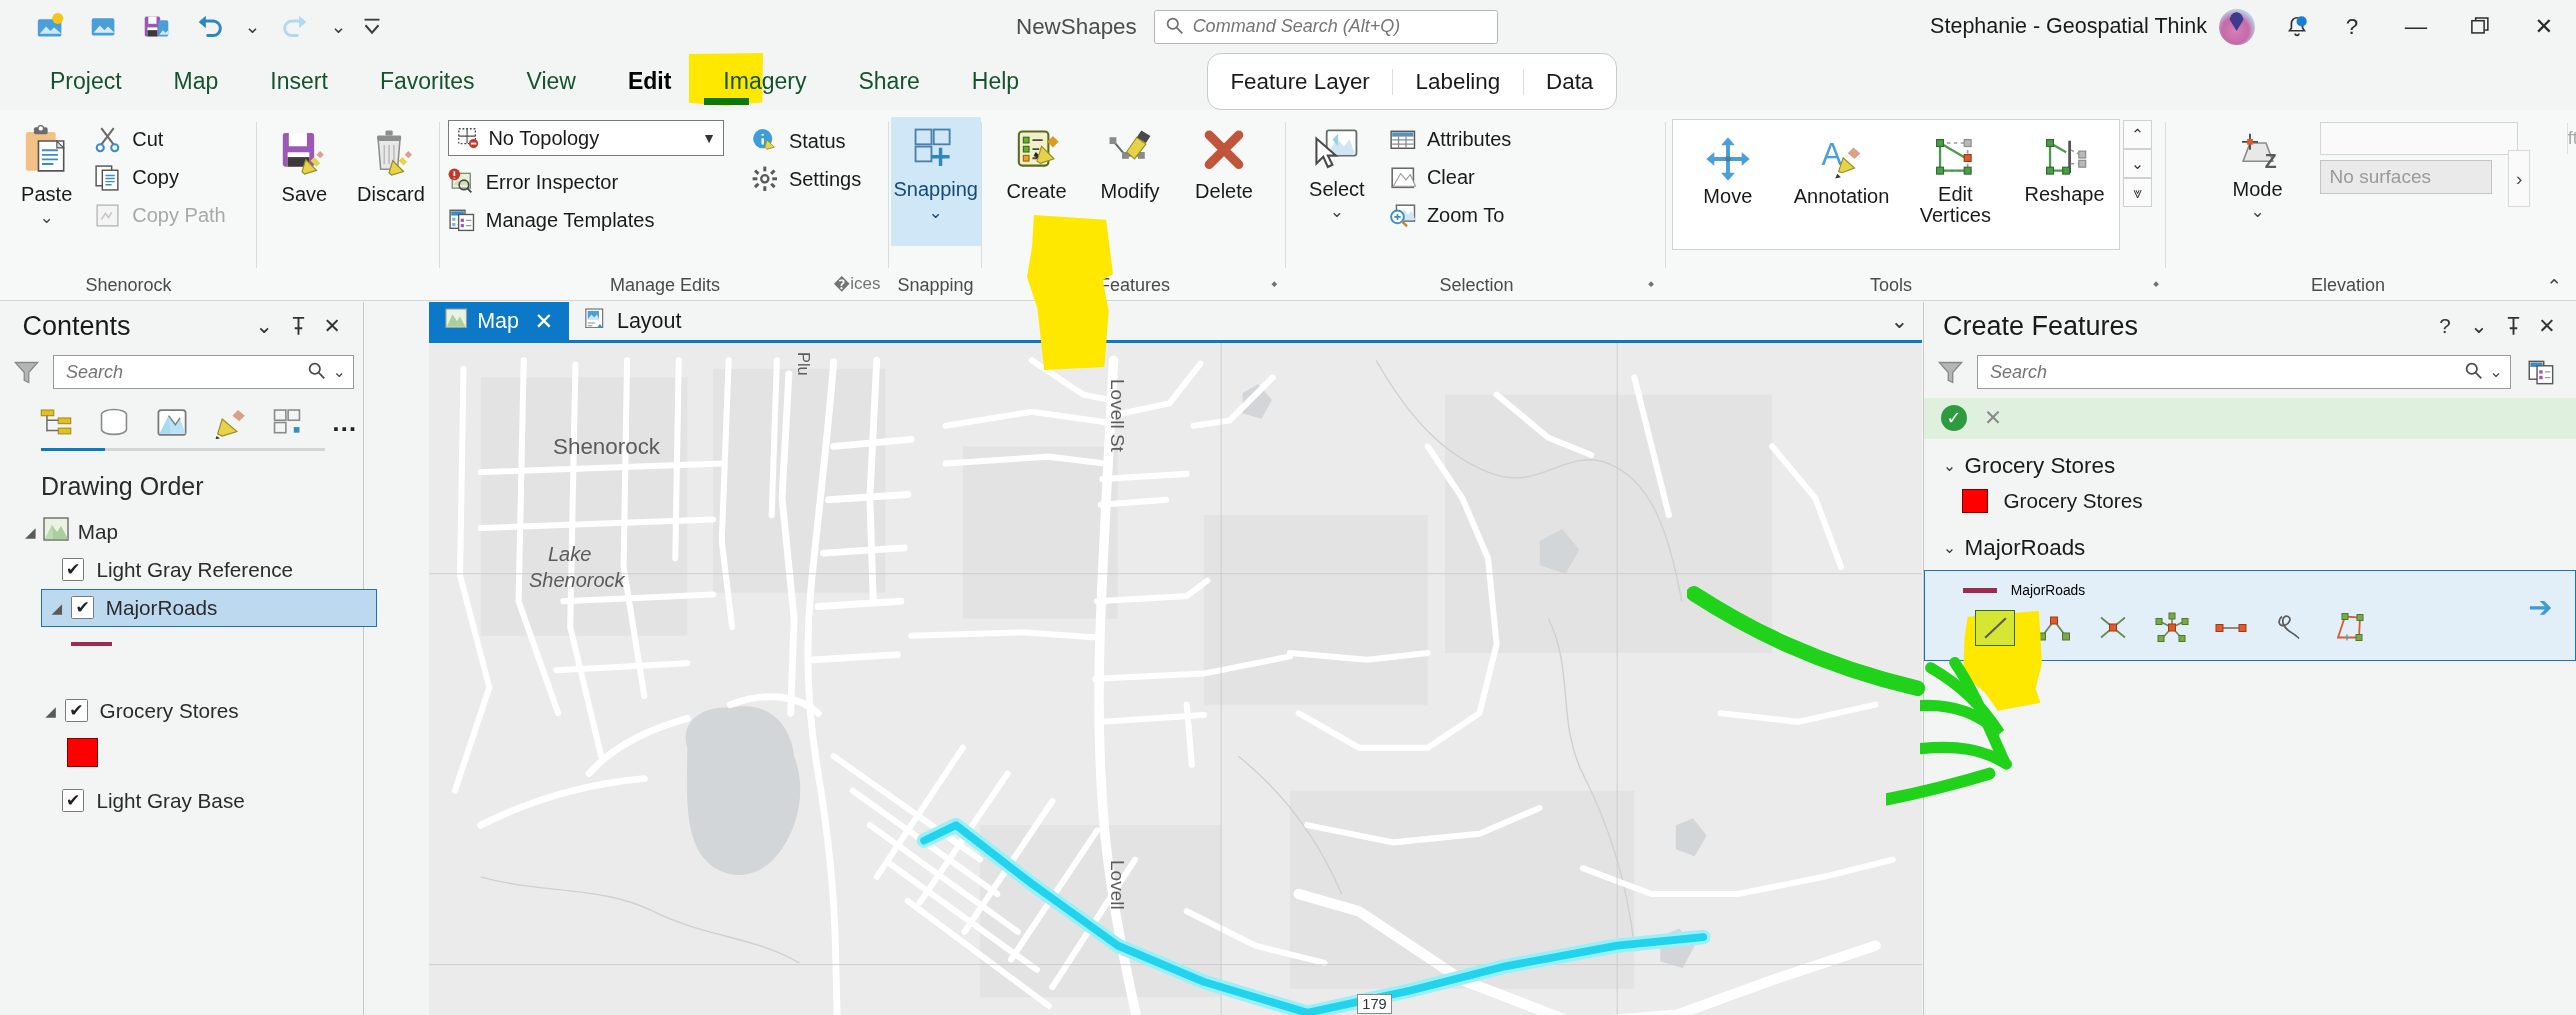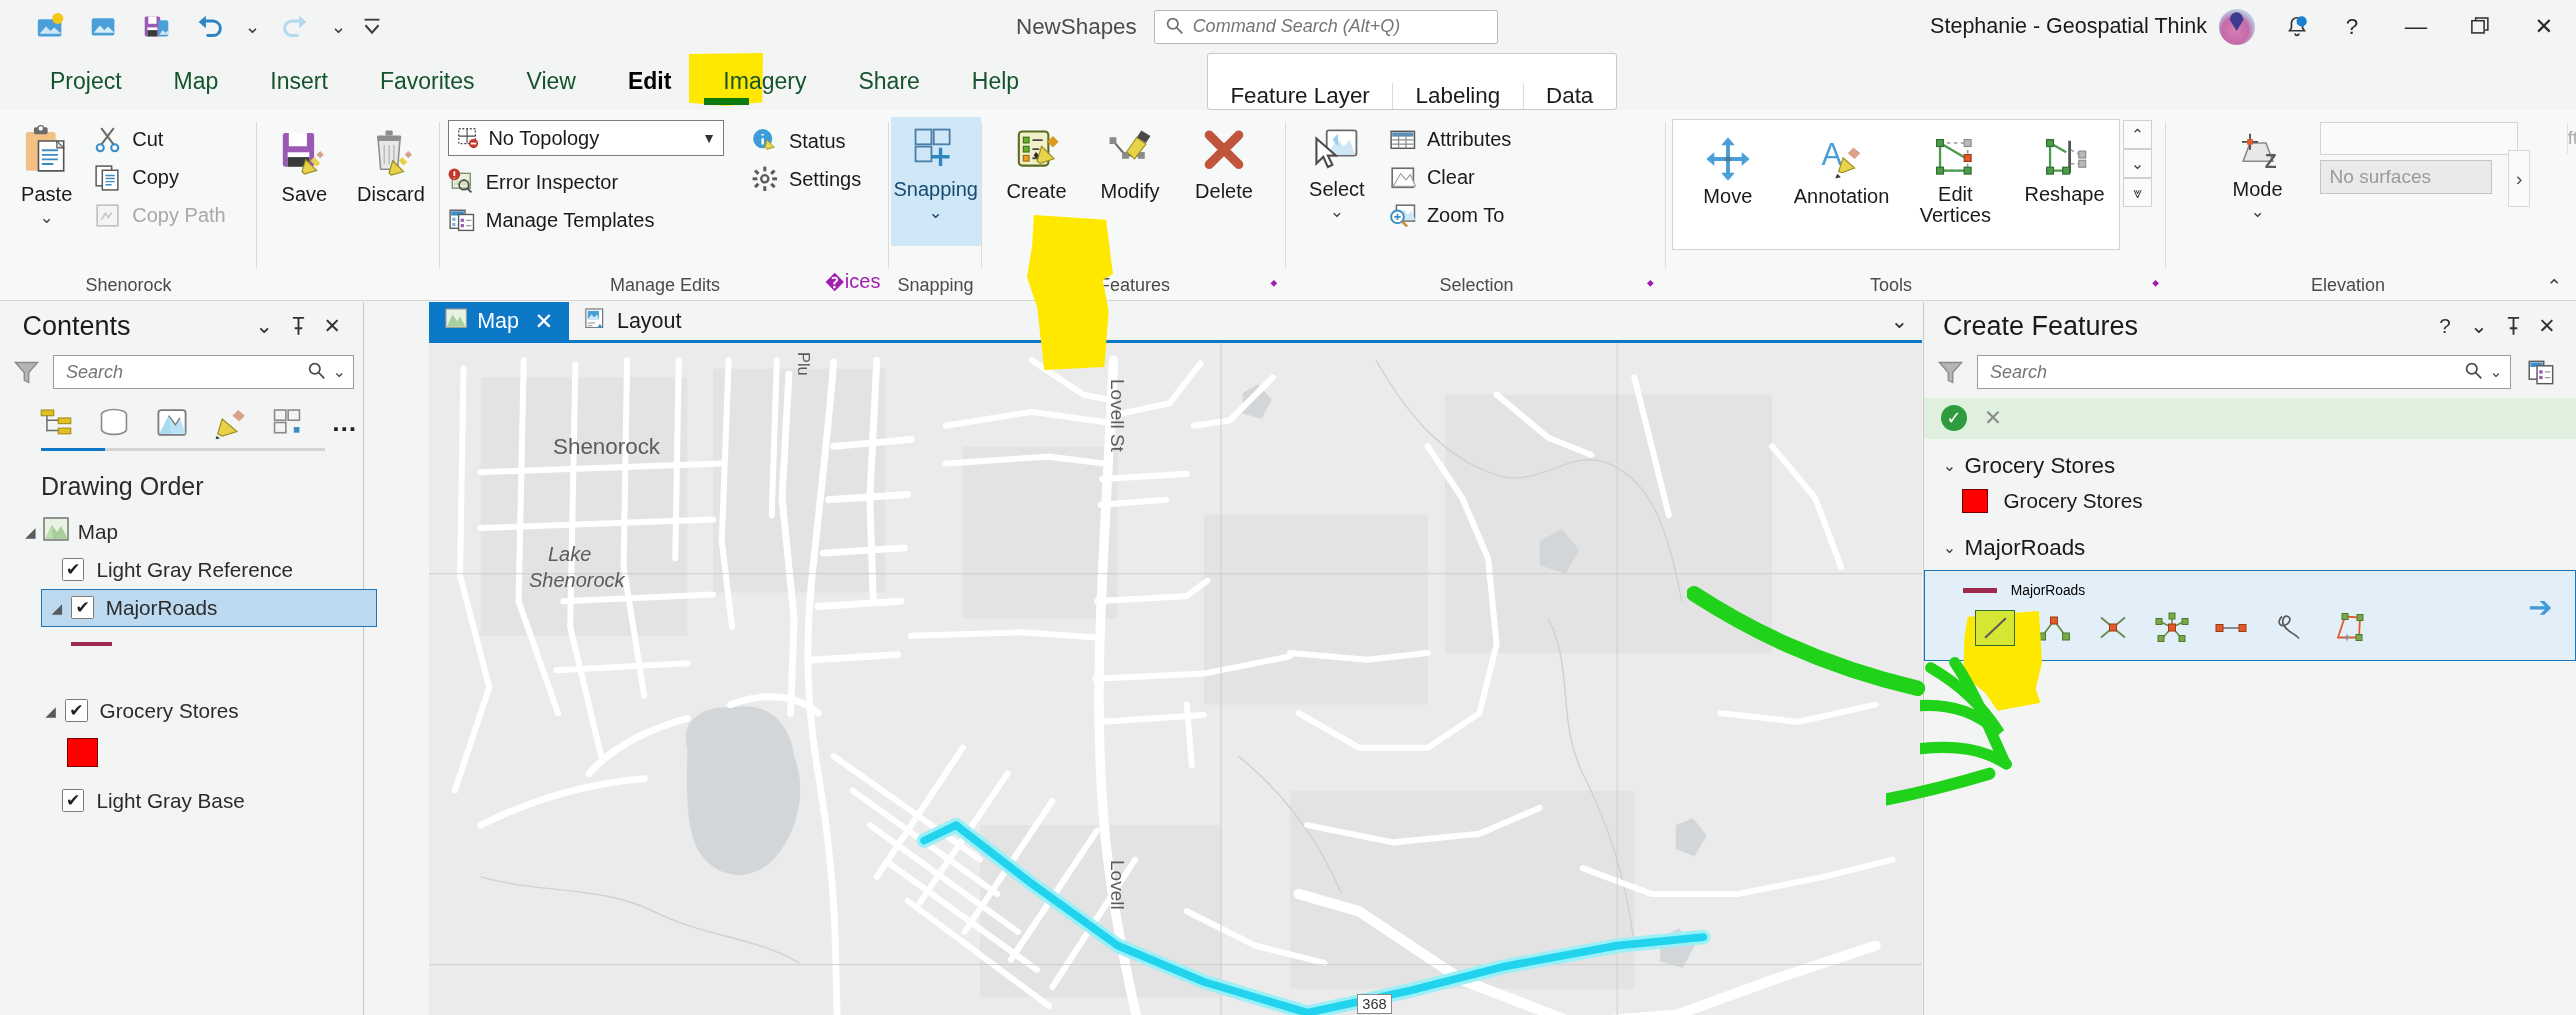--- a/index.html
+++ b/index.html
@@ -68,38 +68,38 @@
   .hl-yellow-tab {
     position:absolute; left: 689px; top: 53px; width: 74px; height: 53px;
     background: #FFE800; z-index: 1;
     clip-path: polygon(0 2%, 100% 0, 99% 93%, 50% 100%, 0 94%);
   }
   .edit-underline {
     position:absolute; left: 704px; top: 98px; width: 45px; height: 6.9px; background:#0a7a0a; z-index:3;
   }
   .ctx-tabs {
     position: absolute; left: 1207px; top: 53px; height: 57px;
-    border: 0.9px solid #c9c9c9; background:#fff; border-radius: 3px;
-    display: flex; align-items: flex-end;
+    border: 0.9px solid #c9c9c9; background:#fff; border-radius: 14px;
+    display: flex; align-items: center;
   }
   .ctab { padding: 0 22.4px; display:flex; align-items:center; font-size:22.4px; color:#1a1a1a; }
   .ctab + .ctab { border-left: 0.9px solid #dcdcdc; }
 
   
   .ribbon {
     position: absolute; left: 0; top: 110px; width: 2576px; height: 191px;
     background: #f7f8f8; border-bottom: 0.9px solid #d6d6d6;
   }
   .rgroup { position: absolute; top: 0; height: 191px; }
   .rgroup-label {
     position:absolute; bottom: 5.2px; width: 100%; text-align: center;
     font-size: 18px; color: #4b4b4b;
   }
   .rsep { position:absolute; top: 12px; width:0.9px; height:146px; background:#dcdcdc; }
-  .dlg-launch { position:absolute; bottom: 6.9px; font-size: 20px; color:#a21caf; }
+  .dlg-launch { position:absolute; bottom: 6.9px; font-size: 17px; color:#737373; }
 
   .big-btn {
     display:flex; flex-direction:column; align-items:center; justify-content:flex-start;
     padding-top: 8.6px; font-size: 20px; color:#1a1a1a; cursor:default;
   }
   .big-btn .bl { margin-top: 3.4px; text-align:center; line-height: 1.05; }
   .small-row {
     display:flex; align-items:center; gap: 10.3px; font-size: 20px; color:#1a1a1a; height: 38px;
   }
   .small-row.disabled { color:#a8a8a8; }
@@ -1007,21 +1007,21 @@
           <path d="M575 578 L612 560 L700 628 L800 700 L900 742 L1020 778 L1140 752 L1250 724 L1380 700 L1480 690" stroke="#22d3ee" stroke-width="9"></path>
         </g>
       </svg>
 
       <div class="mlabel" style="left:124px; top:91px; font-size:22.4px;">Shenorock</div>
       <div class="mlabel" style="left:119px; top:200px; font-size:20px; font-style:italic;">Lake</div>
       <div class="mlabel" style="left:100px; top:226px; font-size:20px; font-style:italic;">Shenorock</div>
       <div class="mlabel" style="left:384px; top:8.6px; font-size:16.4px; transform:rotate(90deg); transform-origin: left top;">Plu</div>
       <div class="mlabel" style="left:699px; top:36px; font-size:19px; transform:rotate(90deg); transform-origin: left top;">Lovell St</div>
       <div class="mlabel" style="left:699px; top:517px; font-size:19px; transform:rotate(90deg); transform-origin: left top;">Lovell</div>
-      <div class="shield" style="left:928px; top:651px;">368</div>
+      <div class="shield" style="left:928px; top:651px;">179</div>
     </div>
   </div>
 
   <div class="createpane">
     <div class="cp-head">
       <div class="cp-title">Create Features</div>
       <div class="pane-ico">?</div>
       <div class="pane-ico">⌄</div>
       <div class="pane-ico">
         <svg width="19" height="20.7" viewBox="0 0 20 22">

